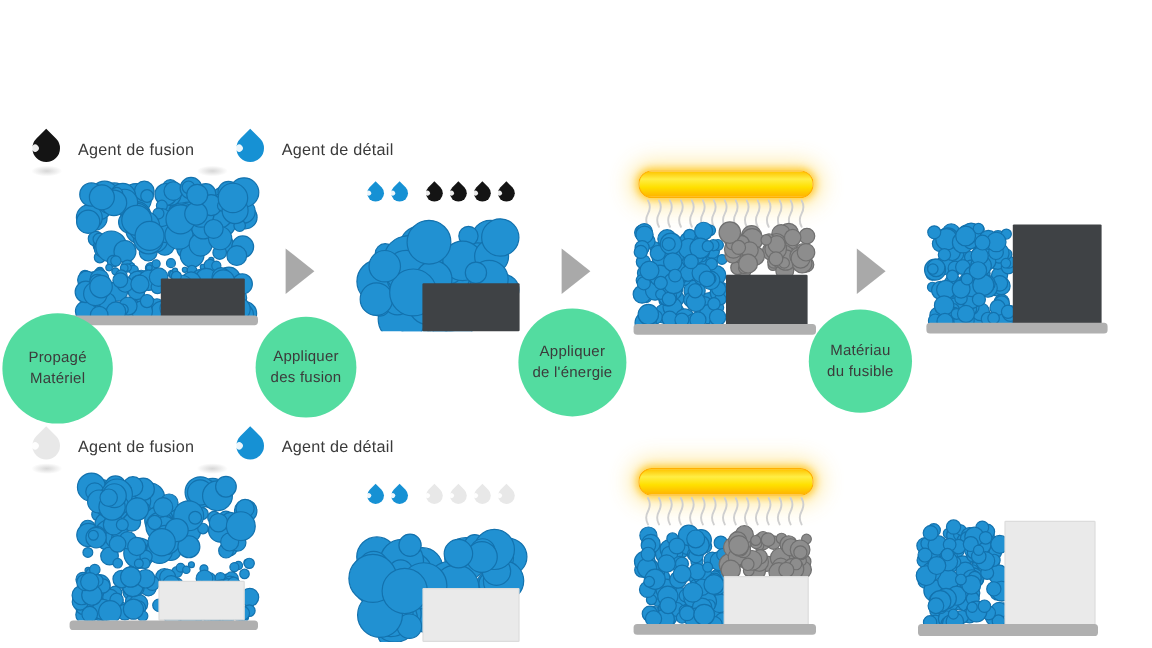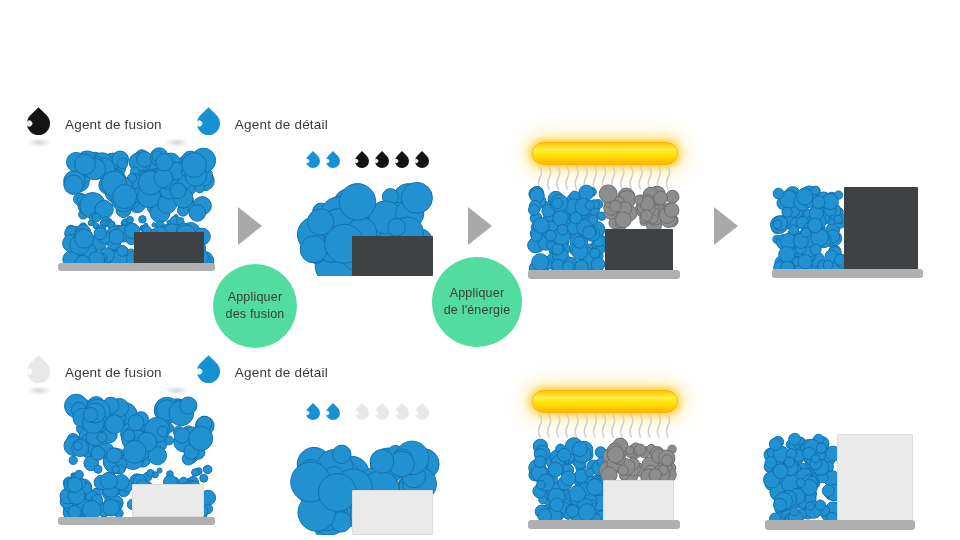--- a/index.html
+++ b/index.html
@@ -669,30 +669,42 @@
             <circle cx="30.84846758996003" cy="43.610145844496614" r="4.779688871698454" fill="#2191d2" stroke="#1372ae" stroke-width="1"></circle>
             <circle cx="40.753825418330976" cy="60.61054575188518" r="5.419799940194935" fill="#2191d2" stroke="#1372ae" stroke-width="1"></circle>
             <circle cx="40.00095292167693" cy="36.33593111647645" r="7.203975562937558" fill="#2191d2" stroke="#1372ae" stroke-width="1"></circle>
           </g>
         </svg>
       </div>
     <div class="block dark" style="left:72px;top:2px;width:74px;height:83px;"></div>
     <div class="platform" style="left:0;top:84px;width:151px;height:9px;"></div>
   </div>
 
+  <div class="step" style="left:2px;top:261px;width:92px;height:92px;">
+    <div class="step-text">
+      <span>Propagé</span>
+        <span>Matériel</span>
+    </div>
+  </div>
   <div class="step" style="left:213px;top:264px;width:84px;height:84px;">
     <div class="step-text">
       <span>Appliquer</span>
         <span>des fusion</span>
     </div>
   </div>
   <div class="step" style="left:432px;top:257px;width:90px;height:90px;">
     <div class="step-text">
       <span>Appliquer</span>
         <span>de l'énergie</span>
+    </div>
+  </div>
+  <div class="step" style="left:674px;top:258px;width:86px;height:86px;">
+    <div class="step-text">
+      <span>Matériau</span>
+        <span>du fusible</span>
     </div>
   </div>
 
   <div class="legend" style="left:20px;top:352px;">
     <span class="drop lg" style="background: rgb(232, 232, 232);"></span>
     <span class="legend-label">Agent de fusion</span>
     <span class="drop lg" style="background: rgb(22, 145, 212);"></span>
     <span class="legend-label">Agent de détail</span>
   </div>
   <span class="reflect" style="left:26px;top:386px;"></span>

